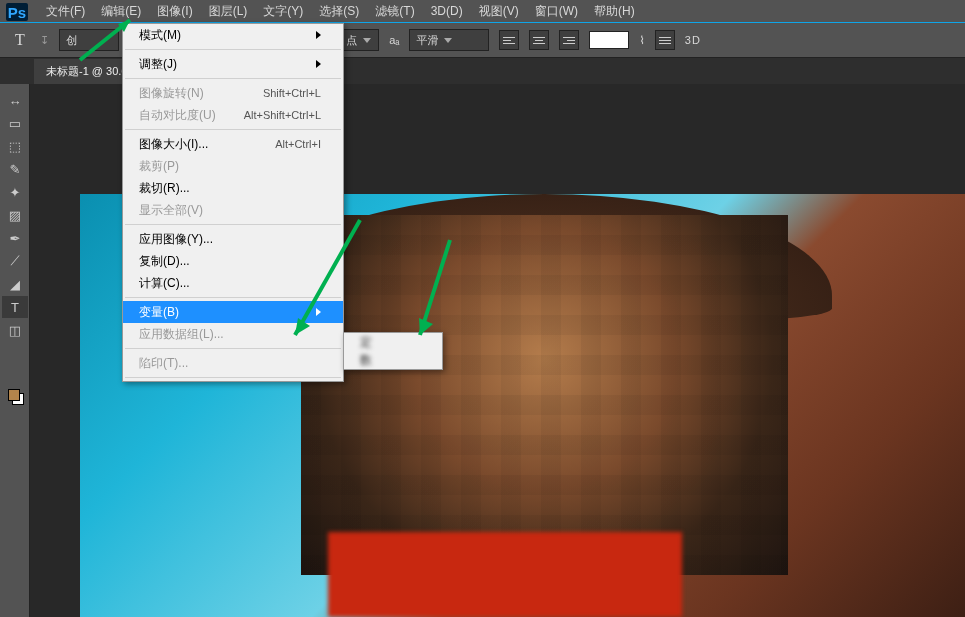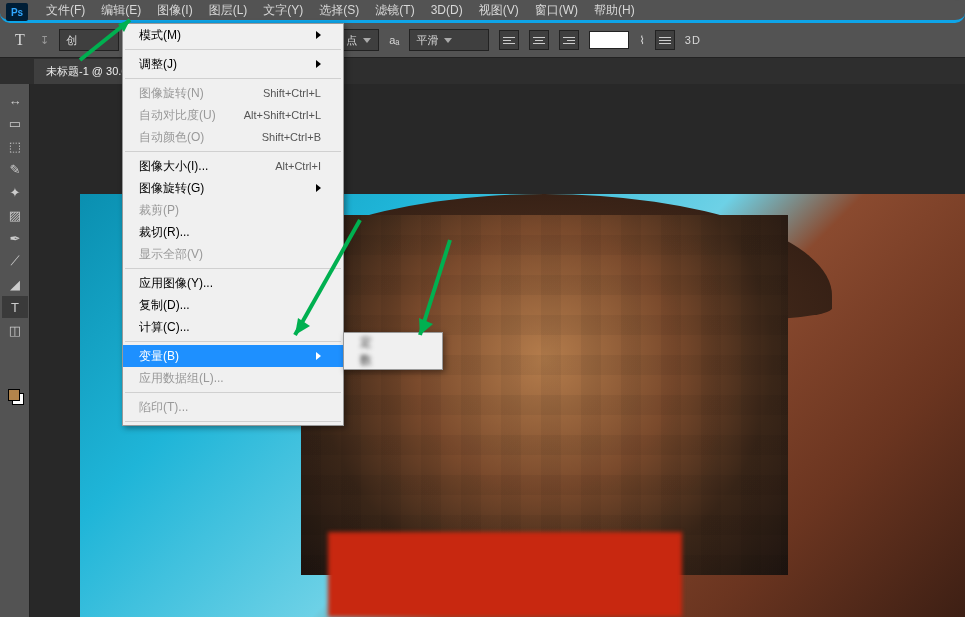--- a/index.html
+++ b/index.html
@@ -1,19 +1,19 @@
 <!DOCTYPE html>
 <html><head>
 <meta charset="utf-8">
 <style>
 * { margin: 0; padding: 0; box-sizing: border-box; font-family: "Microsoft YaHei", Arial, sans-serif; }
 body { background: #535353; width: 965px; height: 617px; overflow: hidden; position: relative; }
 
-.menubar { height: 23px; background: #535353; border-bottom: 3px solid #0ea5e9; display: flex; align-items: center; padding-left: 38px; font-size: 12px; color: #d8d8d8; border-radius: 10px; }
-.ps-logo { position: absolute; left: 6px; top: 3px; width: 22px; height: 18px; background: #001e36; color: #31a8ff; font-weight: bold; font-size: 10px; display: flex; align-items: center; justify-content: center; border-radius: 2px; }
+.menubar { height: 23px; background: #535353; border-bottom: 1px solid #0ea5e9; display: flex; align-items: center; padding-left: 38px; font-size: 12px; color: #d8d8d8; }
+.ps-logo { position: absolute; left: 6px; top: 3px; width: 22px; height: 18px; background: #001e36; color: #31a8ff; font-weight: bold; font-size: 15px; display: flex; align-items: center; justify-content: center; border-radius: 2px; }
 .menu-item { padding: 3px 8px; cursor: default; white-space: nowrap; }
 
 .optionsbar { height: 35px; background: #535353; border-bottom: 1px solid #222; display: flex; align-items: center; padding-left: 10px; gap: 10px; font-size: 11px; color: #d8d8d8; }
 .T-icon { width: 20px; height: 20px; display: flex; align-items: center; justify-content: center; font-family: Georgia, serif; font-size: 16px; color: #d8d8d8; }
 .opt-combo { background: #3f3f3f; border: 1px solid #222; height: 22px; padding: 0 6px; display: flex; align-items: center; gap: 6px; color: #d8d8d8; font-size: 11px; }
 .opt-arrow { width: 0; height: 0; border-left: 4px solid transparent; border-right: 4px solid transparent; border-top: 5px solid #aaa; }
 .align-btn { width: 20px; height: 20px; border: 1px solid #222; background: #3f3f3f; display: flex; align-items: center; justify-content: center; }
 .align-lines { display: flex; flex-direction: column; gap: 2px; }
 .al { height: 1px; background: #ccc; }
 .color-swatch { width: 40px; height: 18px; background: #fff; border: 1px solid #222; }
@@ -178,32 +178,24 @@
     </div>
   <div class="dd-sep"></div>
   <div class="dd-row disabled">
       <span>图像旋转(N)</span>
       <span class="dd-shortcut">Shift+Ctrl+L</span>
     </div>
   <div class="dd-row disabled">
       <span>自动对比度(U)</span>
       <span class="dd-shortcut">Alt+Shift+Ctrl+L</span>
     </div>
-  <div class="dd-row disabled">
-      <span>自动颜色(O)</span>
-      <span class="dd-shortcut">Shift+Ctrl+B</span>
-    </div>
   <div class="dd-sep"></div>
   <div class="dd-row">
       <span>图像大小(I)...</span>
       <span class="dd-shortcut">Alt+Ctrl+I</span>
-    </div>
-  <div class="dd-row">
-      <span>图像旋转(G)</span>
-      <span class="dd-arrow"></span>
     </div>
   <div class="dd-row disabled">
       <span>裁剪(P)</span>
     </div>
   <div class="dd-row">
       <span>裁切(R)...</span>
     </div>
   <div class="dd-row disabled">
       <span>显示全部(V)</span>
     </div>

